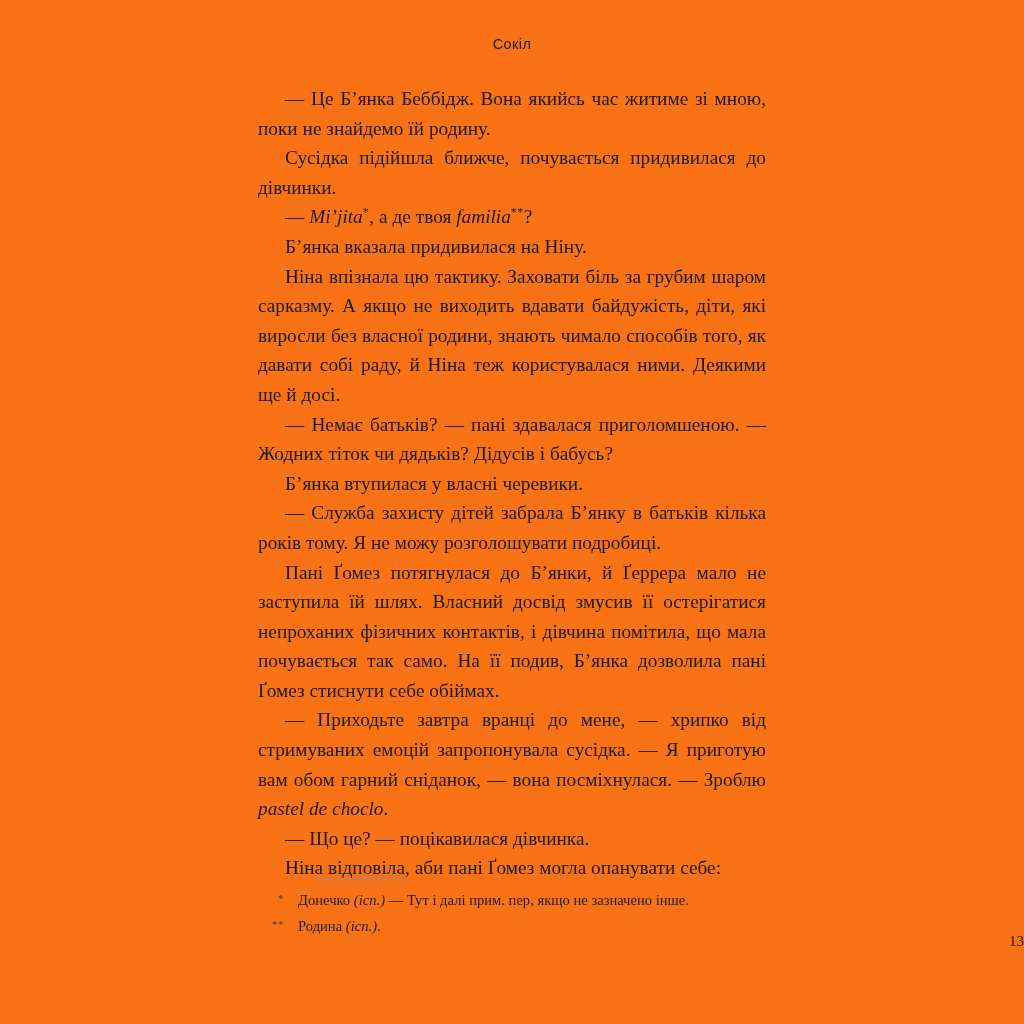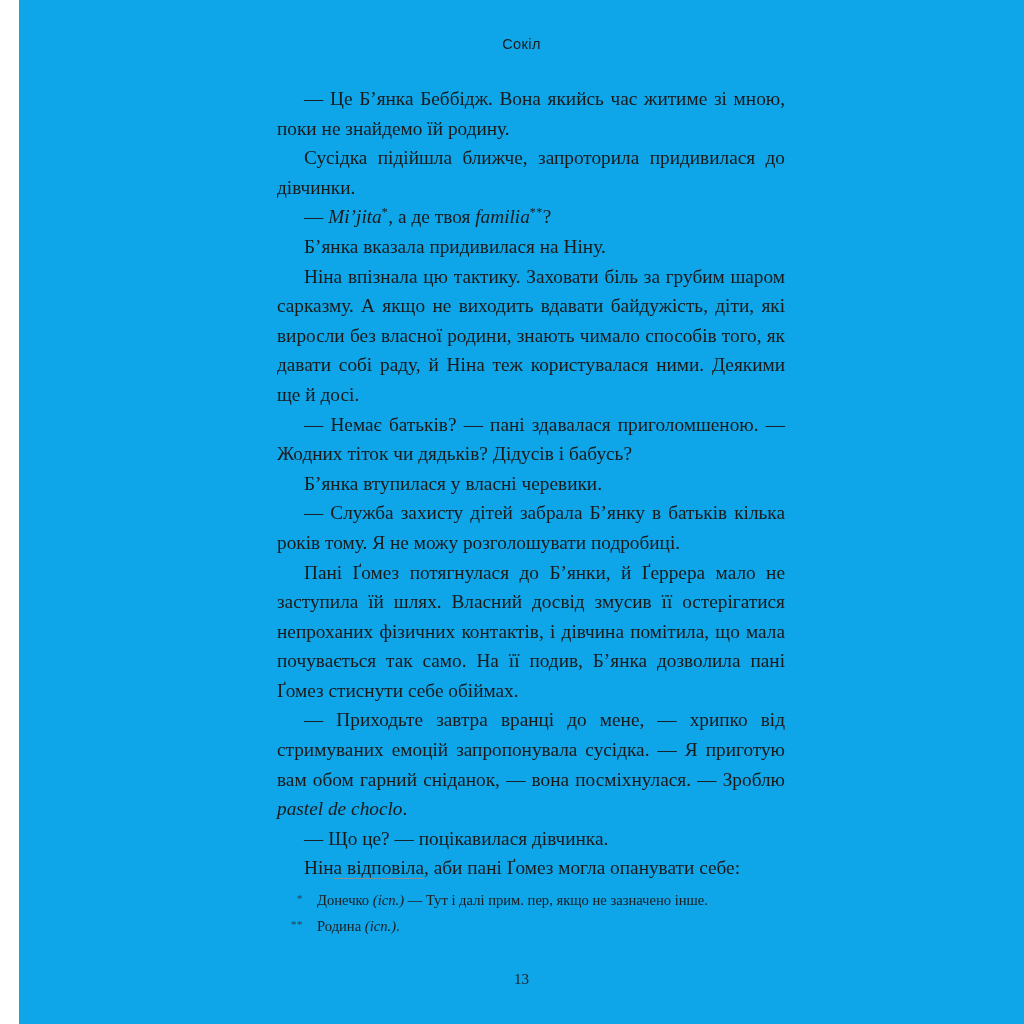--- a/index.html
+++ b/index.html
@@ -13,22 +13,21 @@
     height: 1024px;
     position: relative;
     font-family: "Liberation Serif", "DejaVu Serif", serif;
     color: #1a1a1a;
     overflow: hidden;
   }
 
   .page {
     position: absolute;
     inset: 0;
-    background: #0ea5e9;
-    margin-left: 19px;
+    background: #f97316;
   }
 
   
   .running-head {
     position: absolute;
     top: 36px;
     left: 0;
     right: 0;
     text-align: center;
     font-family: "Liberation Sans", "DejaVu Sans", sans-serif;
@@ -101,36 +100,36 @@
   }
   .fn-text {
     flex: 1 1 auto;
   }
 
   
   .folio {
     position: absolute;
     left: 0;
     right: 0;
-    top: 971px;
-    text-align: center;
+    top: 933px;
+    text-align: right;
     font-size: 15px;
     color: #1d1d1d;
   }
 </style>
 </head>
 <body style="background: rgb(255, 255, 255); color: rgb(26, 26, 26);">
 
 <div class="page">
 
   <div class="running-head">Сокіл</div>
 
   <div class="textblock">
     <p class="para">— Це Б’янка Беббідж. Вона якийсь час житиме зі мною, поки не знайдемо їй родину.</p>
-    <p class="para">Сусідка підійшла ближче, запроторила придивилася до дівчинки.</p>
+    <p class="para">Сусідка підійшла ближче, почувається придивилася до дівчинки.</p>
     <p class="para">— <em>Mi’jita</em><sup class="fn">*</sup>, а де твоя <em>familia</em><sup class="fn">**</sup>?</p>
     <p class="para">Б’янка вказала придивилася на Ніну.</p>
     <p class="para">Ніна впізнала цю тактику. Заховати біль за грубим шаром сарказму. А якщо не виходить вдавати байдужість, діти, які виросли без власної родини, знають чимало способів того, як давати собі раду, й Ніна теж користувалася ними. Деякими ще й досі.</p>
     <p class="para">— Немає батьків? — пані здавалася приголомшеною. — Жодних тіток чи дядьків? Дідусів і бабусь?</p>
     <p class="para">Б’янка втупилася у власні черевики.</p>
     <p class="para">— Служба захисту дітей забрала Б’янку в батьків кілька років тому. Я не можу розголошувати подробиці.</p>
     <p class="para">Пані Ґомез потягнулася до Б’янки, й Ґеррера мало не заступила їй шлях. Власний досвід змусив її остерігатися непроханих фізичних контактів, і дівчина помітила, що мала почувається так само. На її подив, Б’янка дозволила пані Ґомез стиснути себе обіймах.</p>
     <p class="para">— Приходьте завтра вранці до мене, — хрипко від стримуваних емоцій запропонувала сусідка. — Я приготую вам обом гарний сніданок, — вона посміхнулася. — Зроблю <em>pastel de choclo</em>.</p>
     <p class="para">— Що це? — поцікавилася дівчинка.</p>
     <p class="para">Ніна відповіла, аби пані Ґомез могла опанувати себе:</p>

